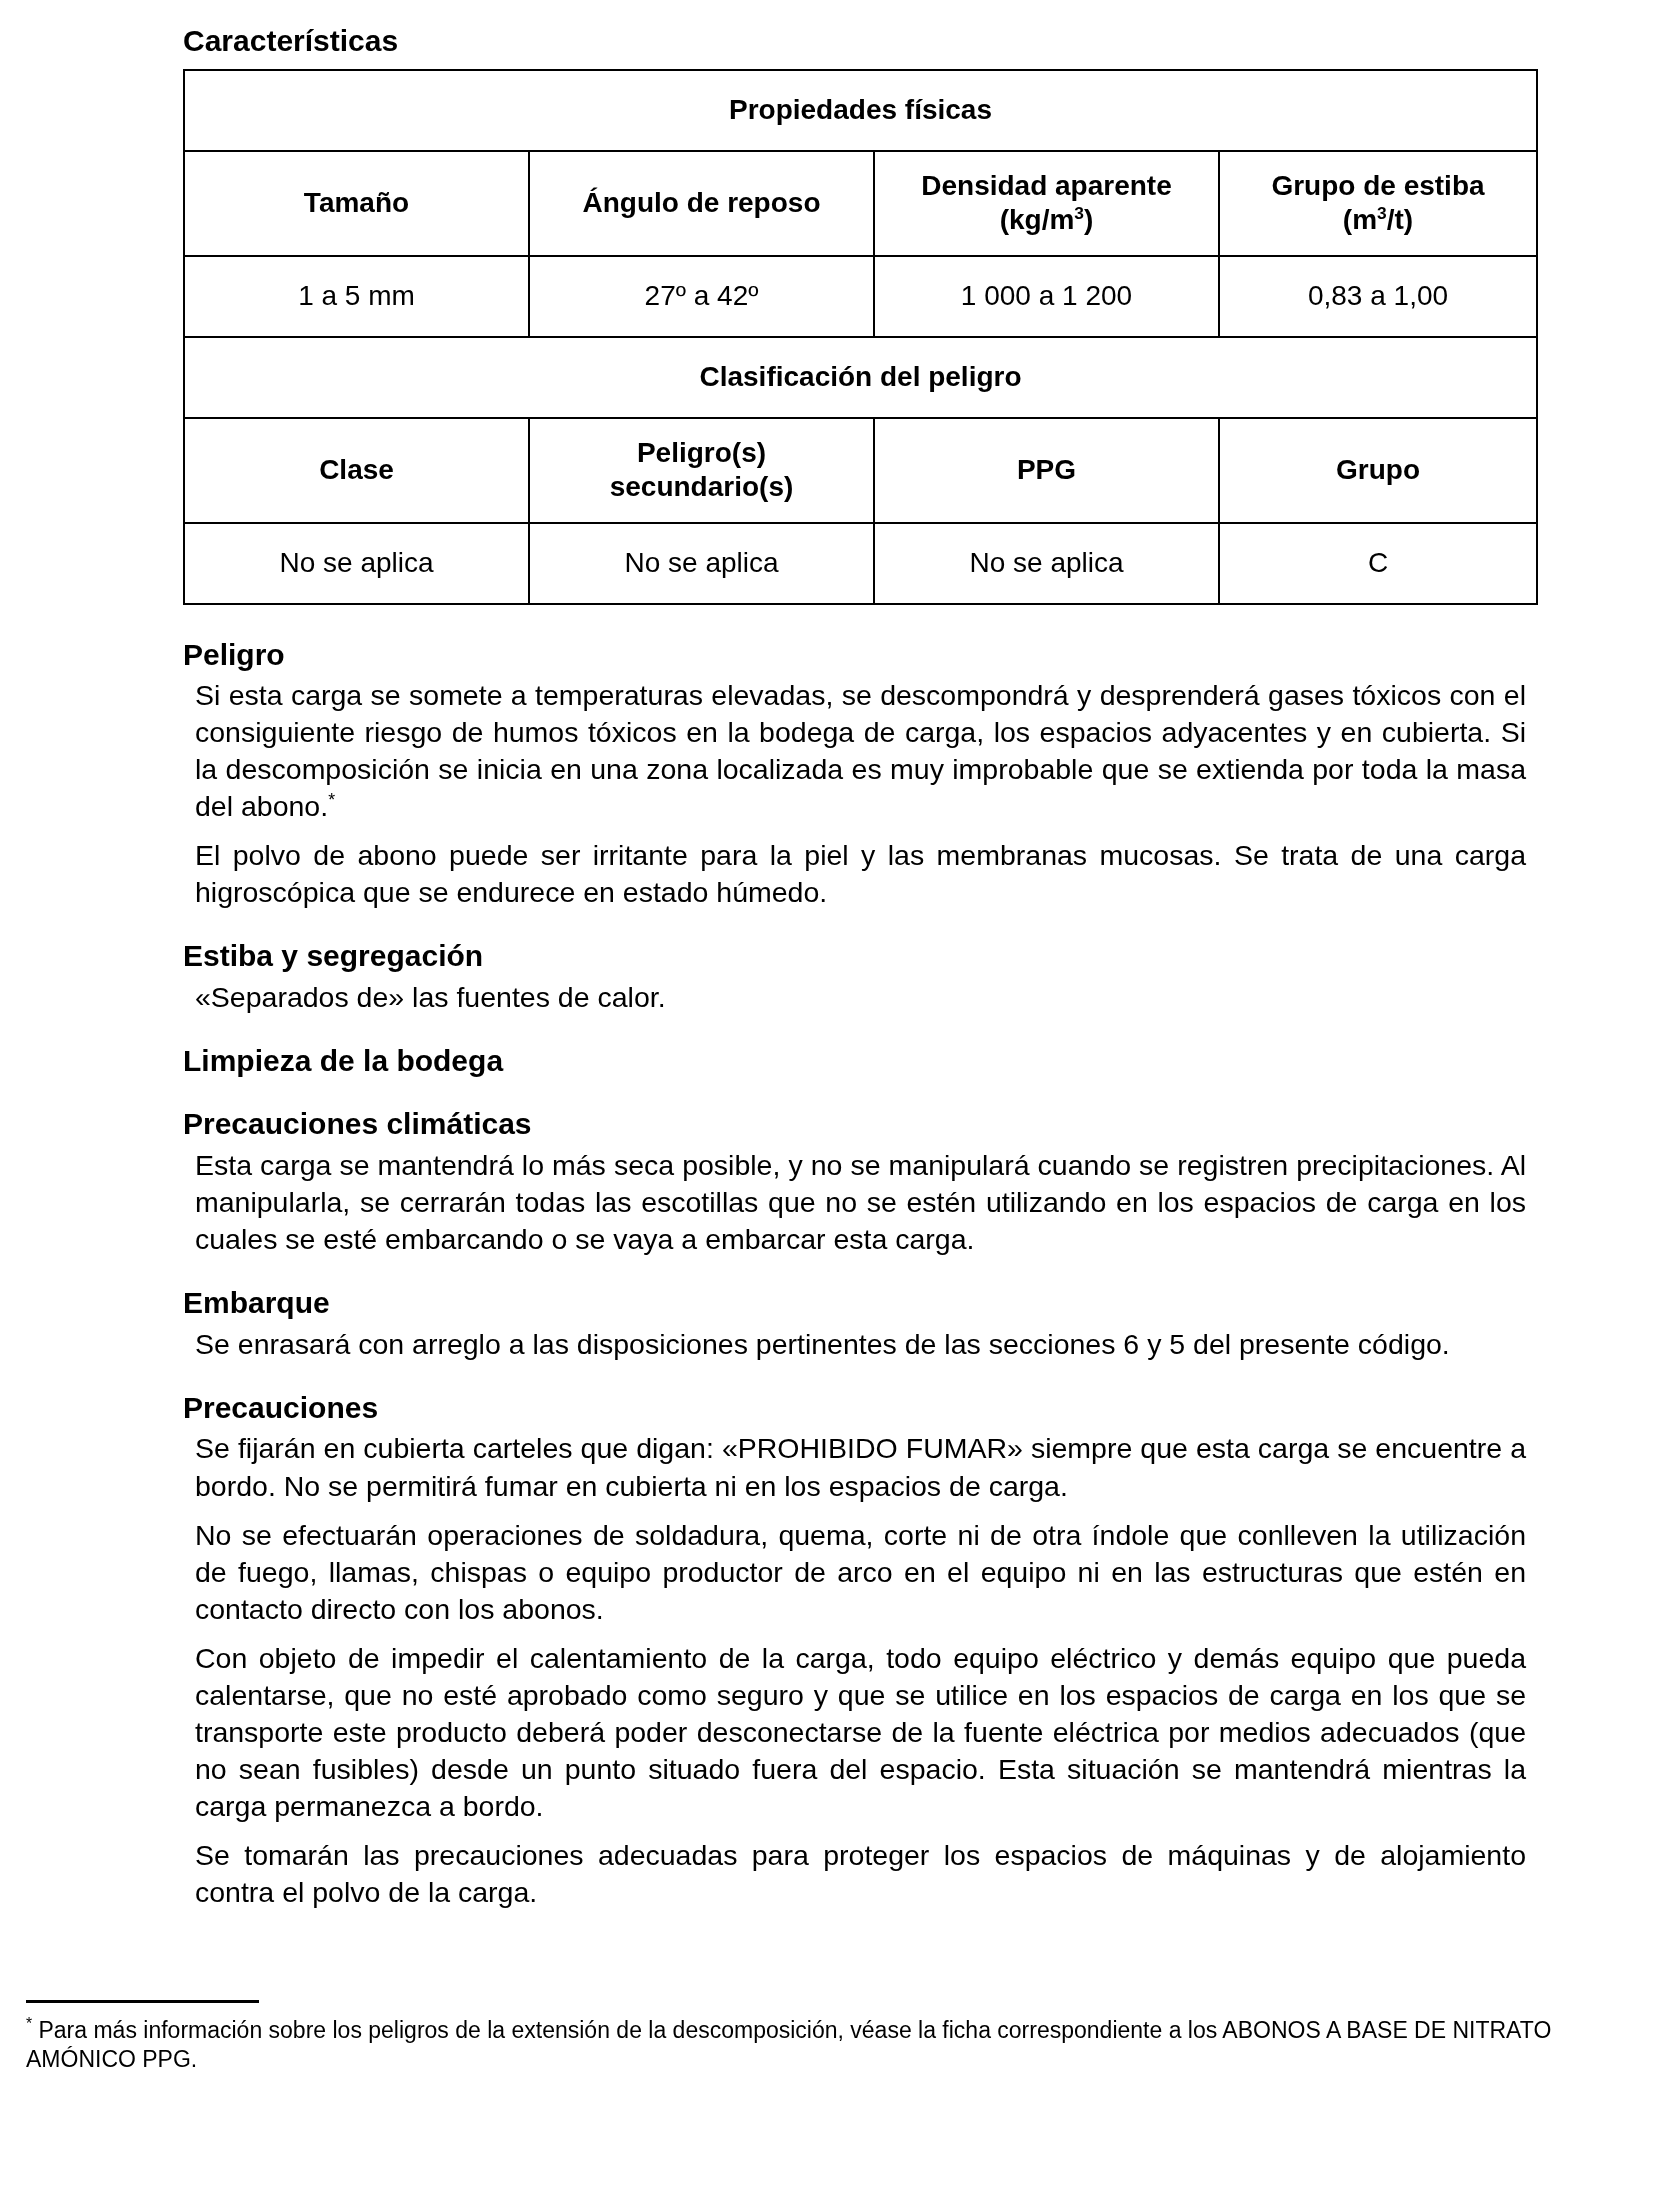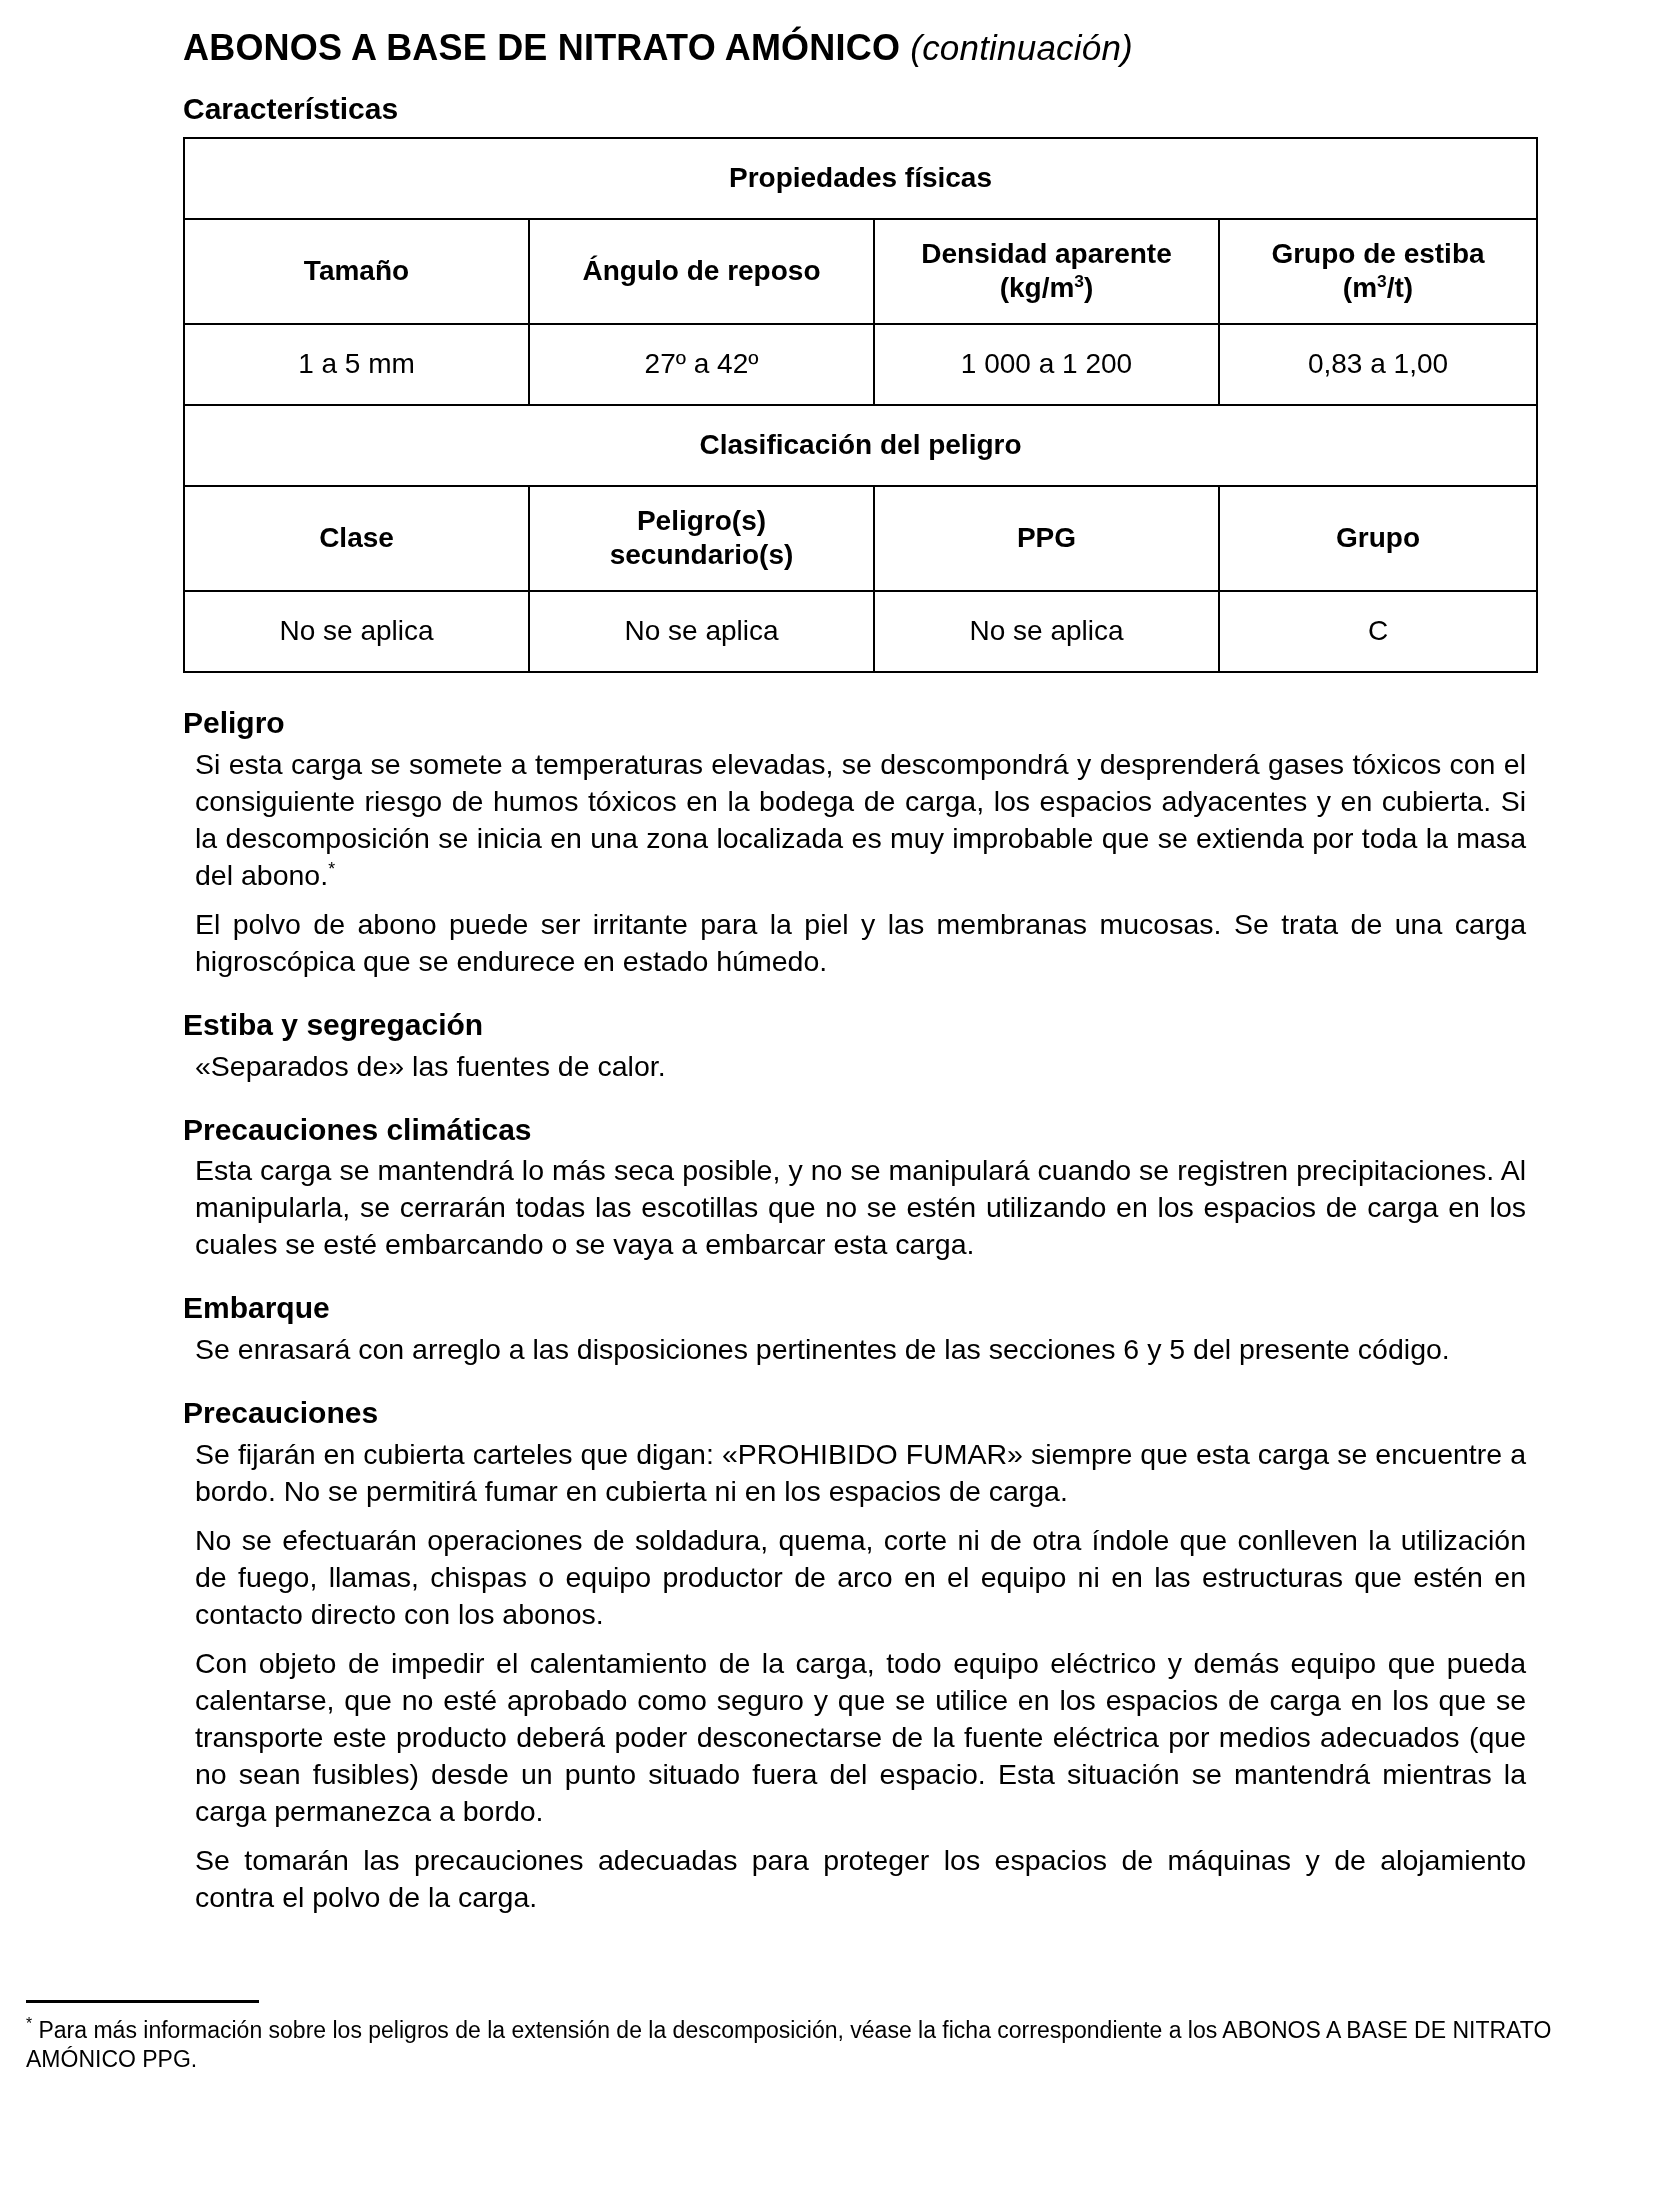--- a/index.html
+++ b/index.html
@@ -148,21 +148,20 @@
     vertical-align: super;
     line-height: 0;
   }
 </style>
 </head>
 <body>
 
 <div class="page">
   <div class="content">
 
-    <h1 class="doc-title"><span>ABONOS A BASE DE NITRATO AMÓNICO</span> <span class="cont">(continuación)</span></h1>
 
     <h2 class="caract-head">Características</h2>
 
     <table class="props">
       <colgroup>
         <col style="width:25.5%">
         <col style="width:25.5%">
         <col style="width:25.5%">
         <col style="width:23.5%">
       </colgroup>
@@ -224,20 +223,21 @@
       <p class="para"><span>Si esta carga se somete a temperaturas elevadas, se descompondrá y desprenderá gases tóxicos con el consiguiente riesgo de humos tóxicos en la bodega de carga, los espacios adyacentes y en cubierta. Si la descomposición se inicia en una zona localizada es muy improbable que se extienda por toda la masa del abono.</span><span class="astk">*</span></p>
       <p class="para">El polvo de abono puede ser irritante para la piel y las membranas mucosas. Se trata de una carga higroscópica que se endurece en estado húmedo.</p>
     </div>
 
     <div class="sec">
       <h3 class="sec-head">Estiba y segregación</h3>
       <p class="para nojust">«Separados de» las fuentes de calor.</p>
     </div>
 
     <div class="sec">
+      <h3 class="sec-head">Limpieza de la bodega</h3>
     </div>
 
     <div class="sec">
       <h3 class="sec-head">Precauciones climáticas</h3>
       <p class="para">Esta carga se mantendrá lo más seca posible, y no se manipulará cuando se registren precipitaciones. Al manipularla, se cerrarán todas las escotillas que no se estén utilizando en los espacios de carga en los cuales se esté embarcando o se vaya a embarcar esta carga.</p>
     </div>
 
     <div class="sec">
       <h3 class="sec-head">Embarque</h3>
       <p class="para nojust">Se enrasará con arreglo a las disposiciones pertinentes de las secciones 6 y 5 del presente código.</p>

